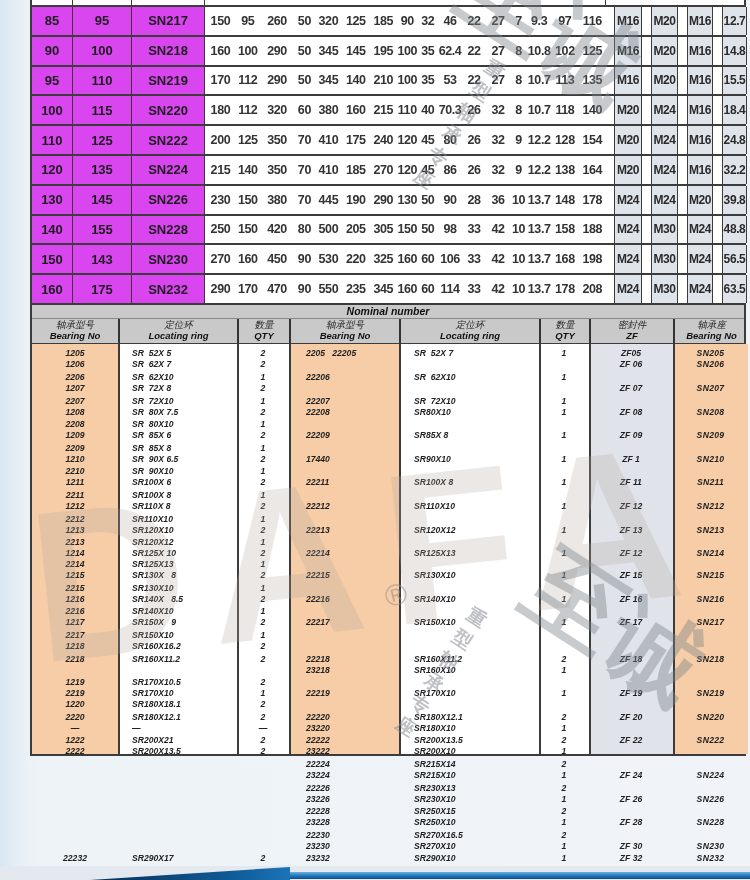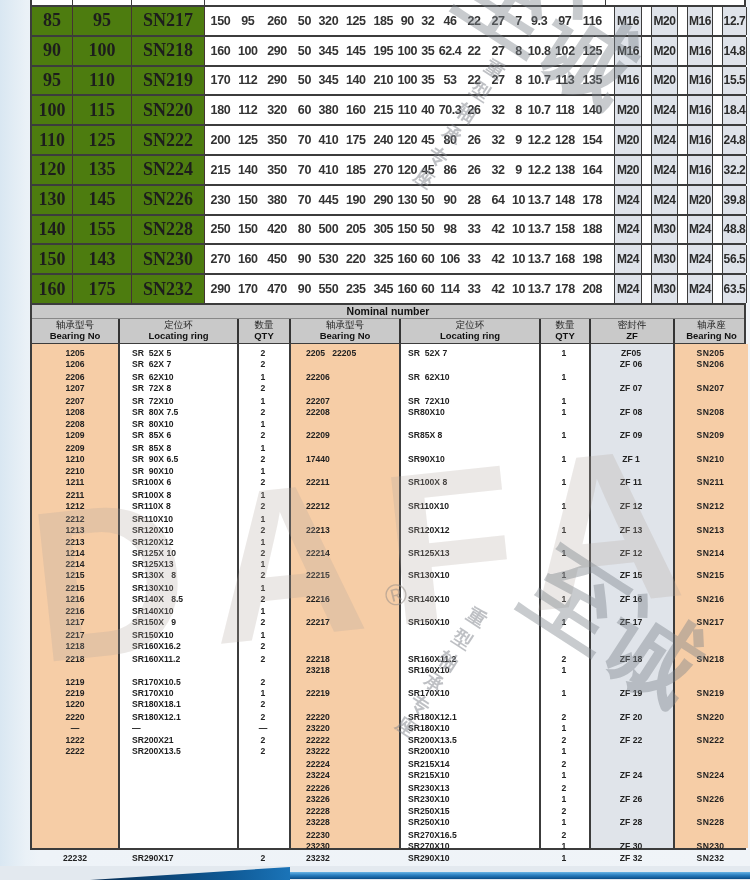--- a/index.html
+++ b/index.html
@@ -7,54 +7,54 @@
         background:linear-gradient(90deg,#d9e7f2 0px,#eaf1f7 26px,#eef3f8 40px,#f0f4f8 100%);
         font-family:"Liberation Sans","DejaVu Sans",sans-serif;}
   .below-bg{position:absolute;left:0;top:866px;width:750px;height:14px;background:#e3e9ef;}
   .content{position:absolute;left:30px;top:0;width:716px;}
 
   
   .top-table{border-left:2px solid #3c3c3c;border-right:2px solid #3c3c3c;background:#fff;}
   .tt-sliver{height:5px;border-bottom:2px solid #3c3c3c;display:grid;grid-template-columns:41px 59px 73px 401px 142px;}
   .tt-sliver span{border-right:1.5px solid #3c3c3c;}
   .tt-row{display:grid;grid-template-columns:41px 59px 73px 401px 142px;height:27.8px;border-bottom:2px solid #3c3c3c;align-items:center;}
-  .pc{background:#4d7c0f;border-right:1.5px solid #433;height:100%;display:flex;align-items:center;justify-content:center;
-      font-size:18px;font-weight:bold;color:#1d1d1d;font-family:Liberation Serif, serif;}
+  .pc{background:#d946ef;border-right:1.5px solid #433;height:100%;display:flex;align-items:center;justify-content:center;
+      font-size:13px;font-weight:bold;color:#1d1d1d;}
   .dims{display:grid;height:100%;align-items:center;
         grid-template-columns:9fr 7fr 10fr 6fr 8fr 8fr 8fr 6fr 6fr 7fr 7fr 7fr 5fr 7fr 8fr 8fr;}
   .dim{text-align:center;font-size:12.5px;font-weight:bold;color:#333;letter-spacing:-0.4px;}
   .tt-gray{display:grid;grid-template-columns:37px 36px 35px 34px;height:100%;}
   .gcell{background:#dfe3ea;border-left:1.5px solid #3c3c3c;border-right:1.5px solid #3c3c3c;margin:0 1px 0 8px;
          display:flex;align-items:center;justify-content:center;font-size:12px;font-weight:bold;color:#2b2b2b;letter-spacing:-0.4px;}
 
   
-  .bt{border-left:2px solid #3c3c3c;border-right:2px solid #3c3c3c;border-bottom:2px solid #3c3c3c;background:#fff;}
+  .bt{border-left:2px solid #3c3c3c;border-right:2px solid #3c3c3c;border-bottom:2px solid #3c3c3c;background:#fff;font-style:italic;}
   .bt-title{height:13px;line-height:13px;background:#c9c9c9;text-align:center;
             font-size:10.5px;font-weight:bold;color:#111;border-bottom:1px solid #888;}
   .bt-head{display:grid;grid-template-columns:86px 119px 52px 110px 140px 50px 84px 75px;background:#c9c9c9;
            height:24px;border-bottom:1.5px solid #3c3c3c;text-align:center;}
   .bh{display:flex;flex-direction:column;align-items:center;justify-content:center;line-height:10.5px;}
   .bh.sep{border-left:2px solid #333;}
   .bh .zh{font-size:9.5px;color:#222;}
   .bh .en{font-size:9.5px;font-weight:bold;color:#111;}
-  .bt-body{position:relative;height:504px;background:#fff;}
+  .bt-body{position:relative;height:410px;background:#fff;}
   .strip{position:absolute;top:0;height:100%;}
   .s-or{background:#f6cda6;}
   .s-gr{background:#e0e4ea;}
   .vline{position:absolute;top:0;height:100%;width:1.5px;background:#3c3c3c;}
   .bt-lines{position:absolute;left:0;top:0;width:100%;height:100%;display:flex;flex-direction:column;padding-top:4px;box-sizing:border-box;}
   .bl{display:grid;grid-template-columns:86px 119px 52px 110px 140px 50px 84px 75px;flex:0 0 11px;height:11px;
       font-size:8.6px;font-weight:bold;color:#222;align-items:center;}
   .bl.gap{margin-top:1.6px;}
   .bc{white-space:pre;overflow:visible;}
   .bc.c0{text-align:center;}
   .bc.c1{padding-left:14px;}
   .bc.c2{text-align:center;}
   .bc.c3{padding-left:17px;}
-  .bc.c4{padding-left:9px;}
+  .bc.c4{padding-left:15px;}
   .bc.c5{text-align:center;}
   .bc.c6{text-align:center;}
   .bc.c7{text-align:center;letter-spacing:0.3px;}
 
   
   .wm{position:absolute;pointer-events:none;z-index:5;}
   .wm-big{font-size:95px;font-weight:bold;color:rgba(125,130,138,0.42);transform:rotate(33deg);line-height:1;}
   .wm-sub{font-size:19px;font-weight:bold;color:rgba(125,130,138,0.5);letter-spacing:5px;transform:rotate(33deg);}
   .wm-letters{font-size:215px;font-weight:bold;letter-spacing:22px;color:rgba(178,168,160,0.26);transform:rotate(-6deg);}
   .wm-reg{font-size:30px;color:rgba(150,142,136,0.55);transform:rotate(-14deg);}
@@ -266,21 +266,21 @@
               <span class="dim">150</span>
               <span class="dim">380</span>
               <span class="dim">70</span>
               <span class="dim">445</span>
               <span class="dim">190</span>
               <span class="dim">290</span>
               <span class="dim">130</span>
               <span class="dim">50</span>
               <span class="dim">90</span>
               <span class="dim">28</span>
-              <span class="dim">64</span>
+              <span class="dim">36</span>
               <span class="dim">10</span>
               <span class="dim">13.7</span>
               <span class="dim">148</span>
               <span class="dim">178</span>
             </span>
             <span class="tt-gray">
               <span class="gcell">M24</span>
               <span class="gcell">M24</span>
               <span class="gcell">M20</span>
               <span class="gcell">39.8</span>

